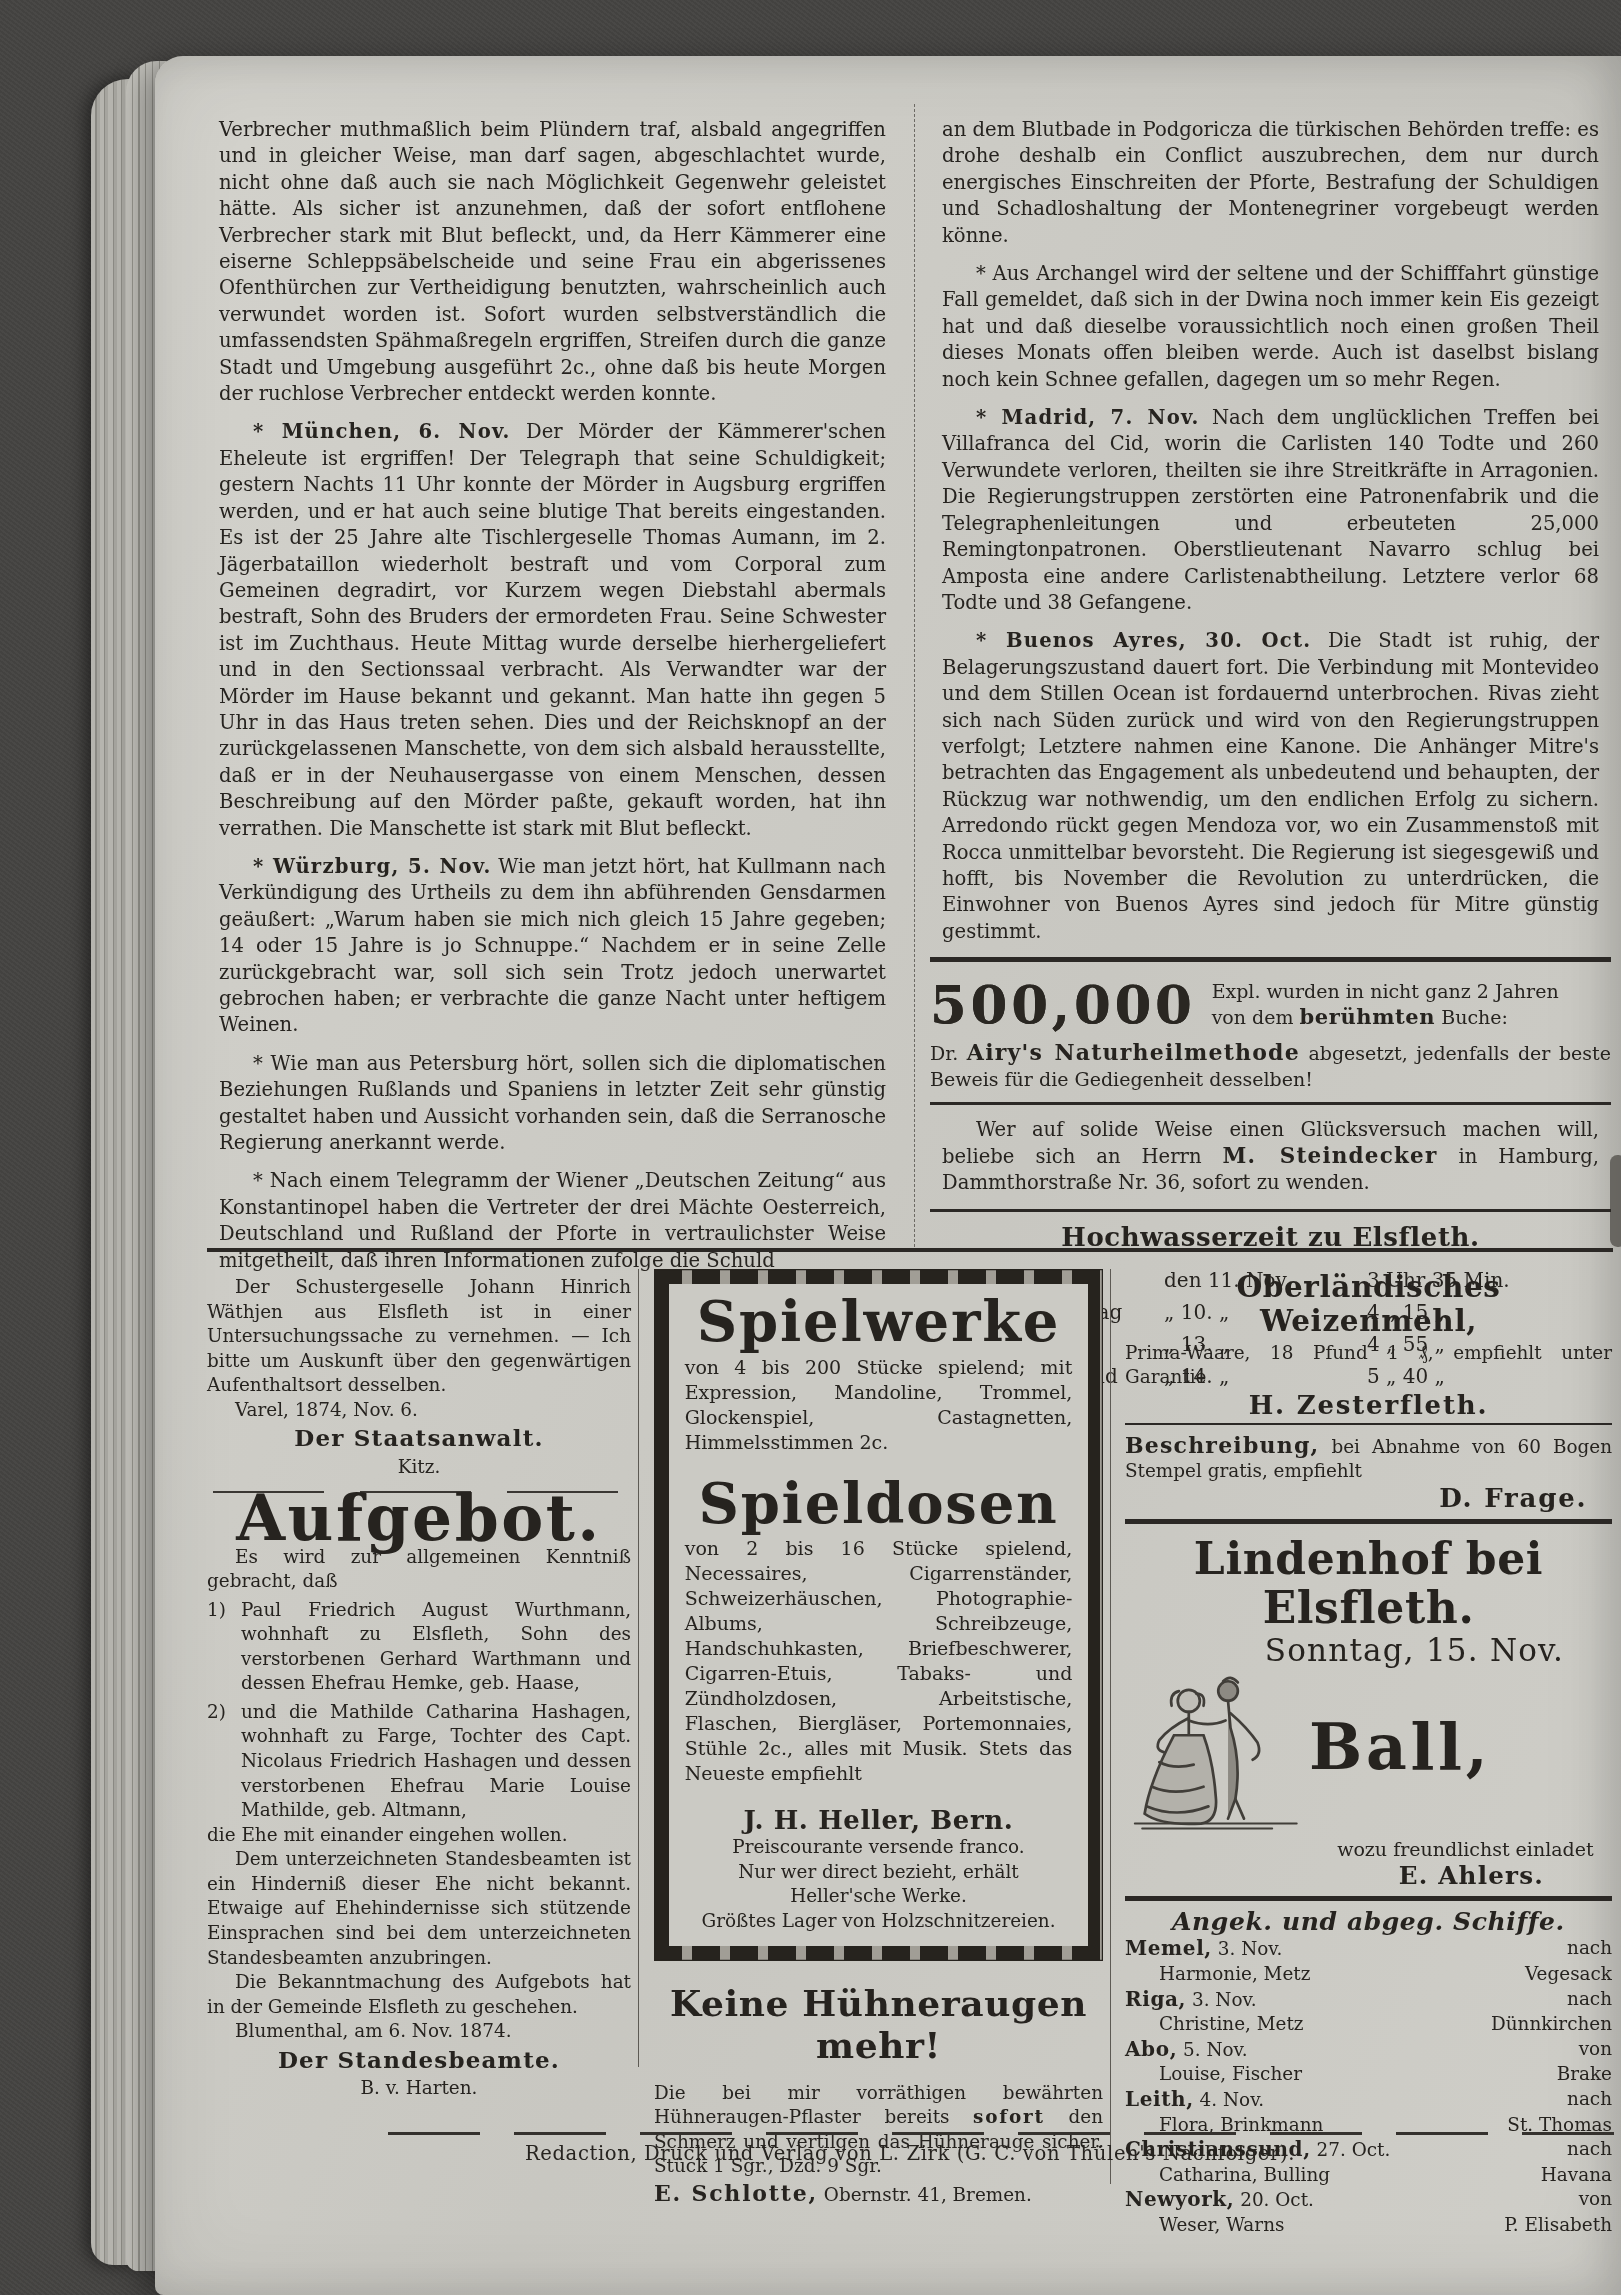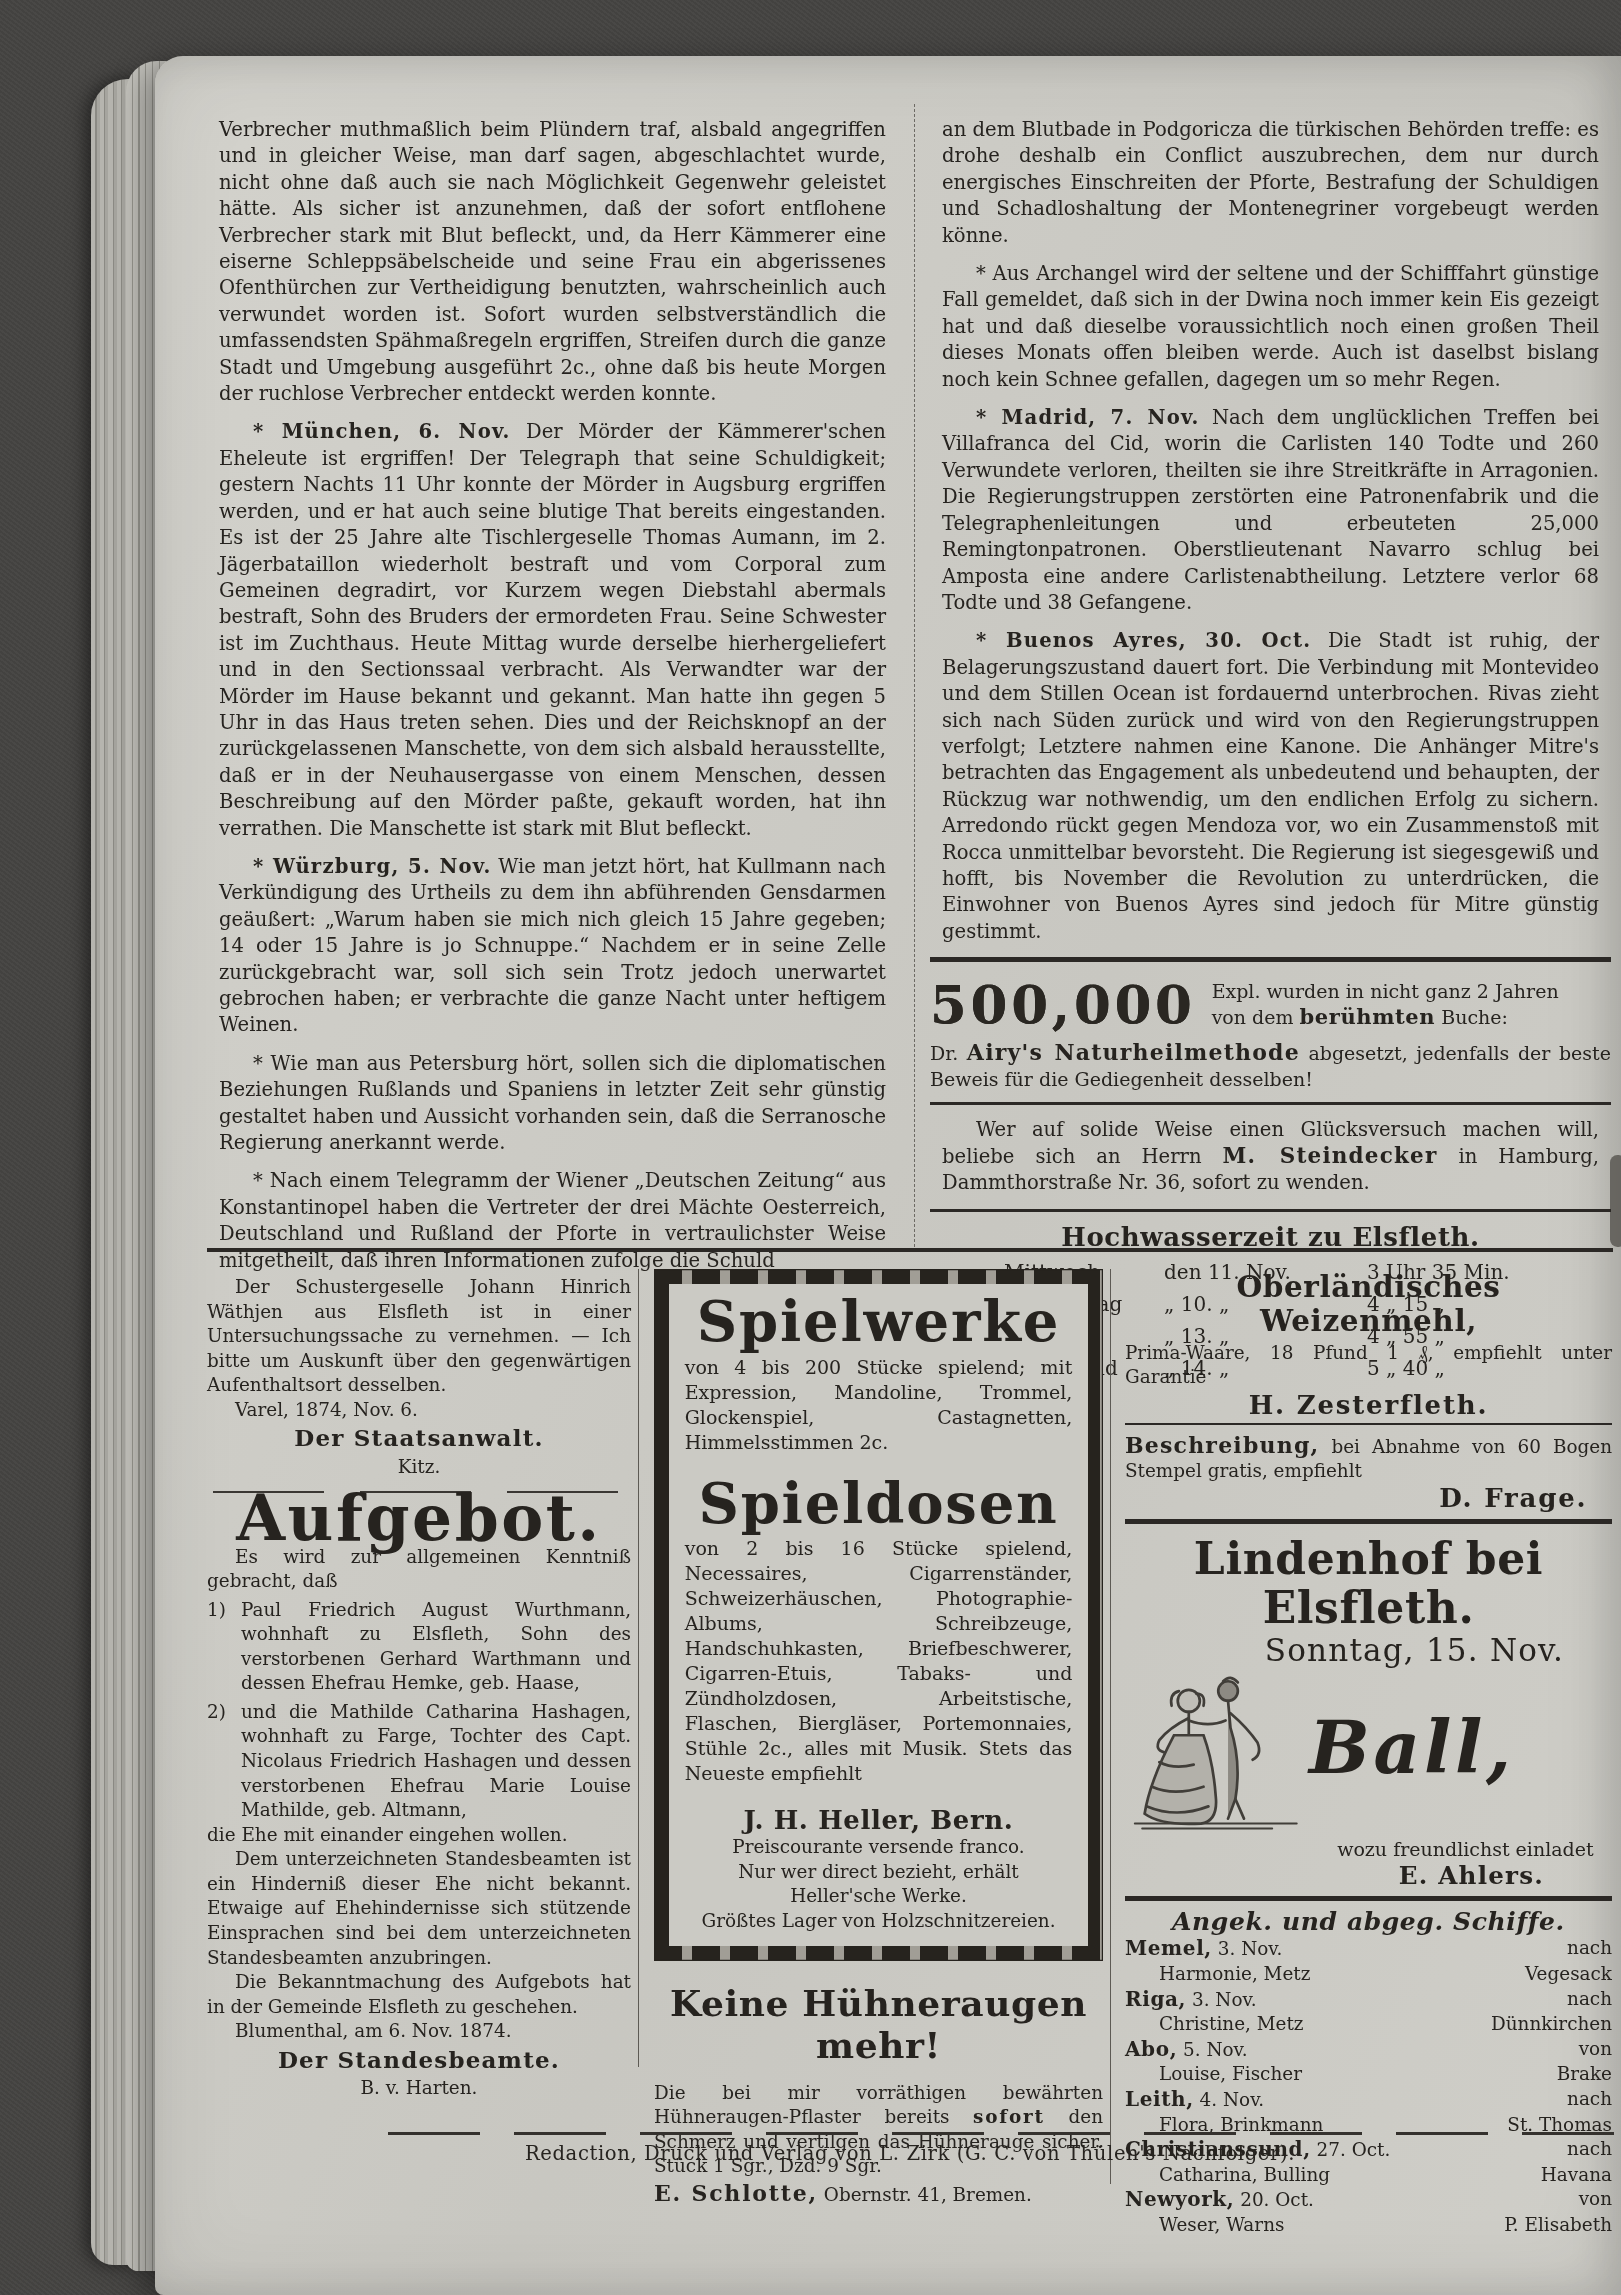--- a/index.html
+++ b/index.html
@@ -50,21 +50,21 @@
     -webkit-background-clip:text;background-clip:text;color:#2a2722;}
   .book-tail{font-size:19px;line-height:26px;}
   .book-tail b{font-size:21px;letter-spacing:0.6px;}
   .book-line2{font-size:19px;line-height:26px;text-align:justify;margin-top:3.7px;}
   .book-line2 .bigname{font-weight:700;font-size:22px;letter-spacing:1.2px;}
 
   .stein{font-size:19px;line-height:26px;text-align:justify;text-indent:34px;margin:8.6px 0 9.8px;}
   .stein .name{font-weight:700;font-size:21.5px;letter-spacing:1.2px;}
 
   .tide{margin-top:9.8px;}
-  .tide-title{font-weight:700;font-size:26px;text-align:center;letter-spacing:0.6px;margin-bottom:4px;}
+  .tide-title{font-weight:700;font-size:26px;text-align:center;letter-spacing:0.6px;margin-bottom:12px;}
   .tide-row{display:flex;font-size:20px;line-height:32px;padding-left:74px;}
   .tide-day{width:160px;}
   .tide-date{width:203px;}
   .tide-time{flex:1;}
 
   
   .main-rule{position:absolute;left:52px;top:1192px;width:1406px;height:4.3px;background:#2b2825;}
   .col-lb{position:absolute;left:52px;top:1219px;width:424px;font-size:18.4px;line-height:24.6px;}
   .vdiv-b1{position:absolute;left:483px;top:1213px;height:798px;border-left:1.8px solid #5d5a54;}
   .col-mb{position:absolute;left:499px;top:1213px;width:449px;}
@@ -102,21 +102,21 @@
   .flour-title{font-size:29.5px;font-weight:700;text-align:center;letter-spacing:0.6px;line-height:34px;}
   .flour-body{margin:2.5px 0 0;text-align:justify;}
   .flour-name{text-align:center;font-weight:700;font-size:26px;letter-spacing:1.8px;margin:4.9px 0 6.1px;}
   .brief{margin:7.4px 0 0;text-align:justify;}
   .brief .lead2{font-weight:700;font-size:22px;letter-spacing:1.2px;}
   .brief-name{text-align:right;font-weight:700;font-size:26px;letter-spacing:1.8px;margin:3.7px 24.6px 8.6px 0;}
 
   .linden-title{font-size:44px;font-weight:700;text-align:center;letter-spacing:0.6px;margin-top:9.8px;line-height:49px;}
   .linden-date{font-size:31px;text-align:center;padding-left:92px;margin-top:6.1px;letter-spacing:1.2px;}
   .ball-row{display:flex;align-items:center;margin-top:2.5px;}
-  .ball-word{font-size:72px;font-weight:700;letter-spacing:3.7px;line-height:1;font-style:italic;}
+  .ball-word{font-size:63px;font-weight:700;letter-spacing:3.7px;line-height:1;}
   .ball-right{flex:1;}
   .ball-invite{font-size:19px;text-align:right;margin-top:6.1px;padding-right:18.4px;}
   .ball-name{font-size:24.6px;font-weight:700;text-align:right;padding-right:68px;letter-spacing:1.2px;margin:2.5px 0 8.6px;}
 
   .ships-title{font-size:25px;font-weight:700;text-align:center;letter-spacing:0.6px;margin:8.6px 0 2.5px;font-style:italic;}
   .srow{display:flex;justify-content:space-between;font-size:18.4px;line-height:24.6px;}
   .srow .port{font-weight:700;font-size:20px;letter-spacing:0.6px;}
   .srow .ship-ind{padding-left:34px;}
 
   .footer-rule{position:absolute;left:233px;top:2076px;width:1228px;height:2.5px;

